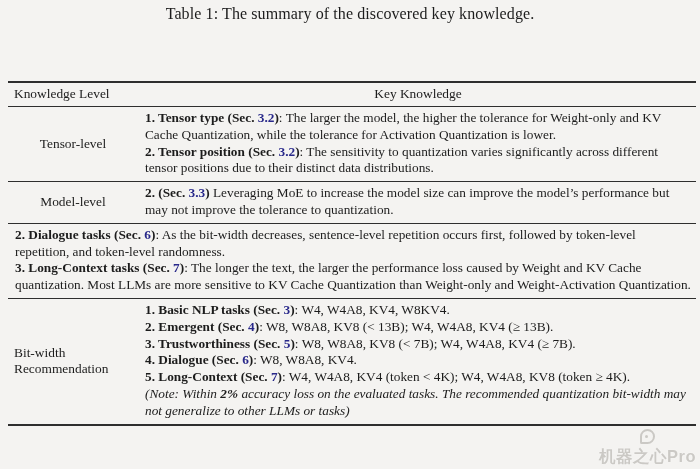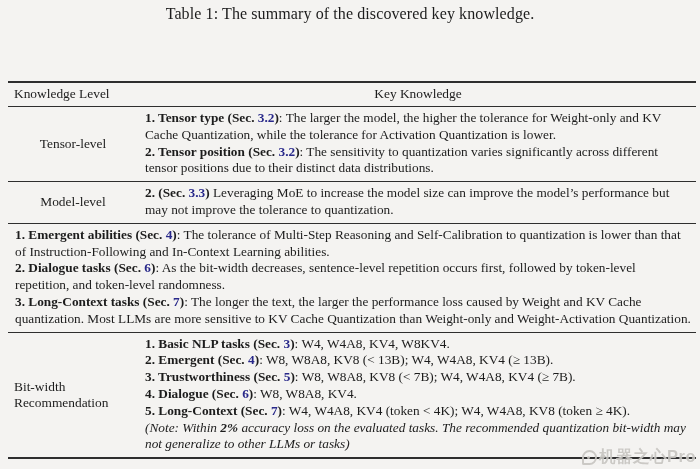--- a/index.html
+++ b/index.html
@@ -57,20 +57,21 @@
   .s-i{font-style:italic;}
   .s-bi{font-style:italic;font-weight:bold;}
   .watermark{
     position:absolute;right:4px;bottom:1px;
     display:flex;align-items:center;gap:2px;
     color:var(--wm);opacity:.9;
     font-family:"Liberation Sans","DejaVu Sans",sans-serif;
     font-weight:bold;font-size:16.5px;letter-spacing:.5px;
     text-shadow:0 0 1px #ffffff;
     pointer-events:none;
+    flex-direction:column;
   }
   .wm-logo{
     width:15px;height:15px;flex:none;
     border:2px solid var(--wm);
     border-radius:50% 50% 50% 10%;
     position:relative;
   }
   .wm-logo::after{
     content:"";position:absolute;left:3px;top:4px;
     width:3px;height:3px;border-radius:50%;
@@ -97,21 +98,20 @@
           </div>
         </div>
         <div class="trow">
           <div class="level-cell">Model-level</div>
           <div class="kk-cell">
             <div class="kk-item"><span class="s-b">2. (Sec. </span><span class="s-bl">3.3</span><span class="s-b">)</span><span class="s-n"> Leveraging MoE to increase the model size can improve the model’s performance but may not improve the tolerance to quantization.</span></div>
           </div>
         </div>
         <div class="trow">
           <div class="kk-cell">
-            <div class="kk-item"><span class="s-b">1. Emergent abilities (Sec. </span><span class="s-bl">4</span><span class="s-b">)</span><span class="s-n">: The tolerance of Multi-Step Reasoning and Self-Calibration to quantization is lower than that of Instruction-Following and In-Context Learning abilities.</span></div>
             <div class="kk-item"><span class="s-b">2. Dialogue tasks (Sec. </span><span class="s-bl">6</span><span class="s-b">)</span><span class="s-n">: As the bit-width decreases, sentence-level repetition occurs first, followed by token-level repetition, and token-level randomness.</span></div>
             <div class="kk-item"><span class="s-b">3. Long-Context tasks (Sec. </span><span class="s-bl">7</span><span class="s-b">)</span><span class="s-n">: The longer the text, the larger the performance loss caused by Weight and KV Cache quantization. Most LLMs are more sensitive to KV Cache Quantization than Weight-only and Weight-Activation Quantization.</span></div>
           </div>
         </div>
         <div class="trow">
           <div class="level-cell">Bit-width Recommendation</div>
           <div class="kk-cell">
             <div class="kk-item"><span class="s-b">1. Basic NLP tasks (Sec. </span><span class="s-bl">3</span><span class="s-b">)</span><span class="s-n">: W4, W4A8, KV4, W8KV4.</span></div>
             <div class="kk-item"><span class="s-b">2. Emergent (Sec. </span><span class="s-bl">4</span><span class="s-b">)</span><span class="s-n">: W8, W8A8, KV8 (&lt; 13B); W4, W4A8, KV4 (≥ 13B).</span></div>
             <div class="kk-item"><span class="s-b">3. Trustworthiness (Sec. </span><span class="s-bl">5</span><span class="s-b">)</span><span class="s-n">: W8, W8A8, KV8 (&lt; 7B); W4, W4A8, KV4 (≥ 7B).</span></div>

